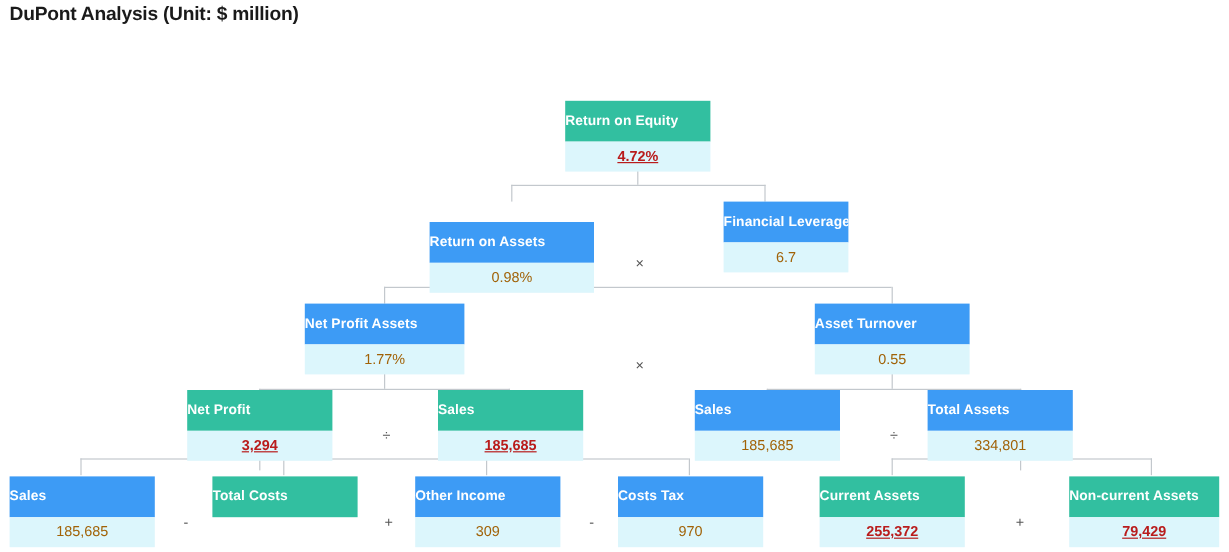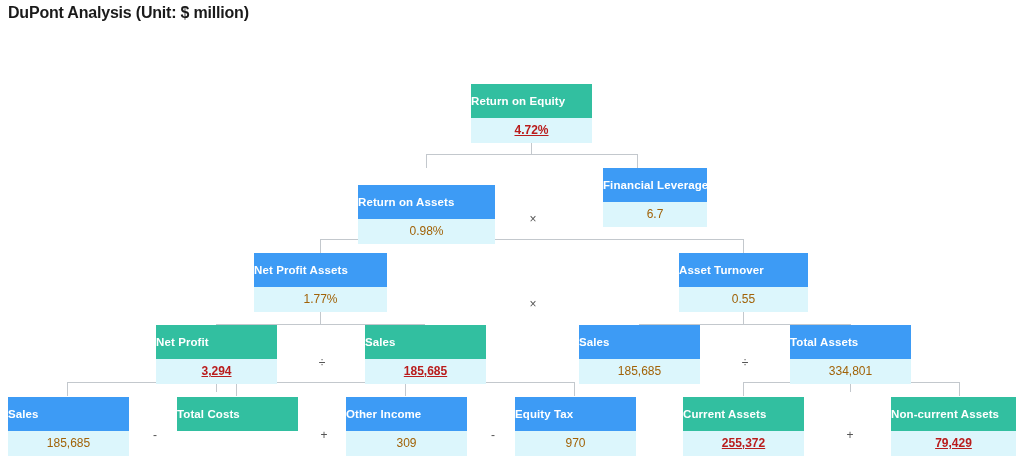--- a/index.html
+++ b/index.html
@@ -151,41 +151,41 @@
 <div class="node green" style="left:365px; top:325px; width:121px;">
   <div class="node-header">Sales</div>
   <div class="node-value link">185,685</div>
 </div>
 
 <div class="node blue" style="left:579px; top:325px; width:121px;">
   <div class="node-header">Sales</div>
   <div class="node-value">185,685</div>
 </div>
 <div class="op" style="left:720px; top:351px; width:50px;">÷</div>
-<div class="node blue" style="left:790px; top:325px; width:121px;">
+<div class="node blue" style="left:773px; top:325px; width:121px;">
   <div class="node-header">Total Assets</div>
   <div class="node-value">334,801</div>
 </div>
 
 <div class="node blue" style="left:8px; top:397px; width:121px;">
   <div class="node-header">Sales</div>
   <div class="node-value">185,685</div>
 </div>
 <div class="op" style="left:135px; top:423px; width:40px;">-</div>
 <div class="node green" style="left:177px; top:397px; width:121px;border-radius:27px;">
   <div class="node-header">Total Costs</div>
 </div>
 <div class="op" style="left:304px; top:423px; width:40px;">+</div>
 <div class="node blue" style="left:346px; top:397px; width:121px;">
   <div class="node-header">Other Income</div>
   <div class="node-value">309</div>
 </div>
 <div class="op" style="left:473px; top:423px; width:40px;">-</div>
 <div class="node blue" style="left:515px; top:397px; width:121px;">
-  <div class="node-header">Equity Tax</div>
+  <div class="node-header">Costs Tax</div>
   <div class="node-value">970</div>
 </div>
 
 <div class="node green" style="left:683px; top:397px; width:121px;">
   <div class="node-header">Current Assets</div>
   <div class="node-value link">255,372</div>
 </div>
 <div class="op" style="left:830px; top:423px; width:40px;">+</div>
 <div class="node green" style="left:891px; top:397px; width:125px;">
   <div class="node-header">Non-current Assets</div>

